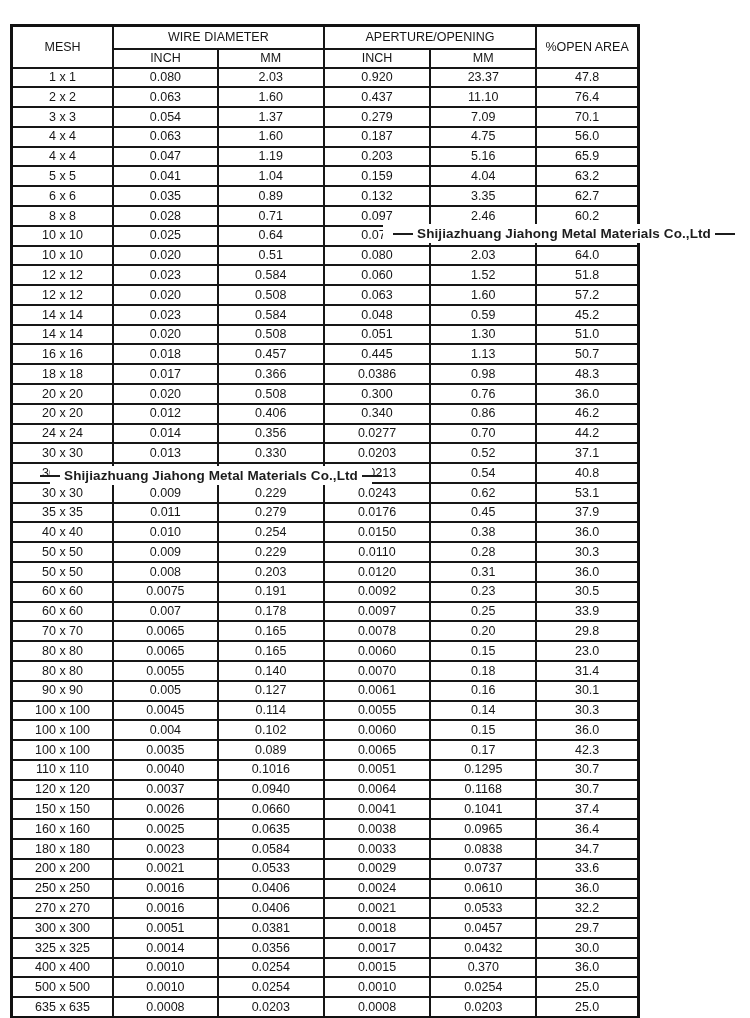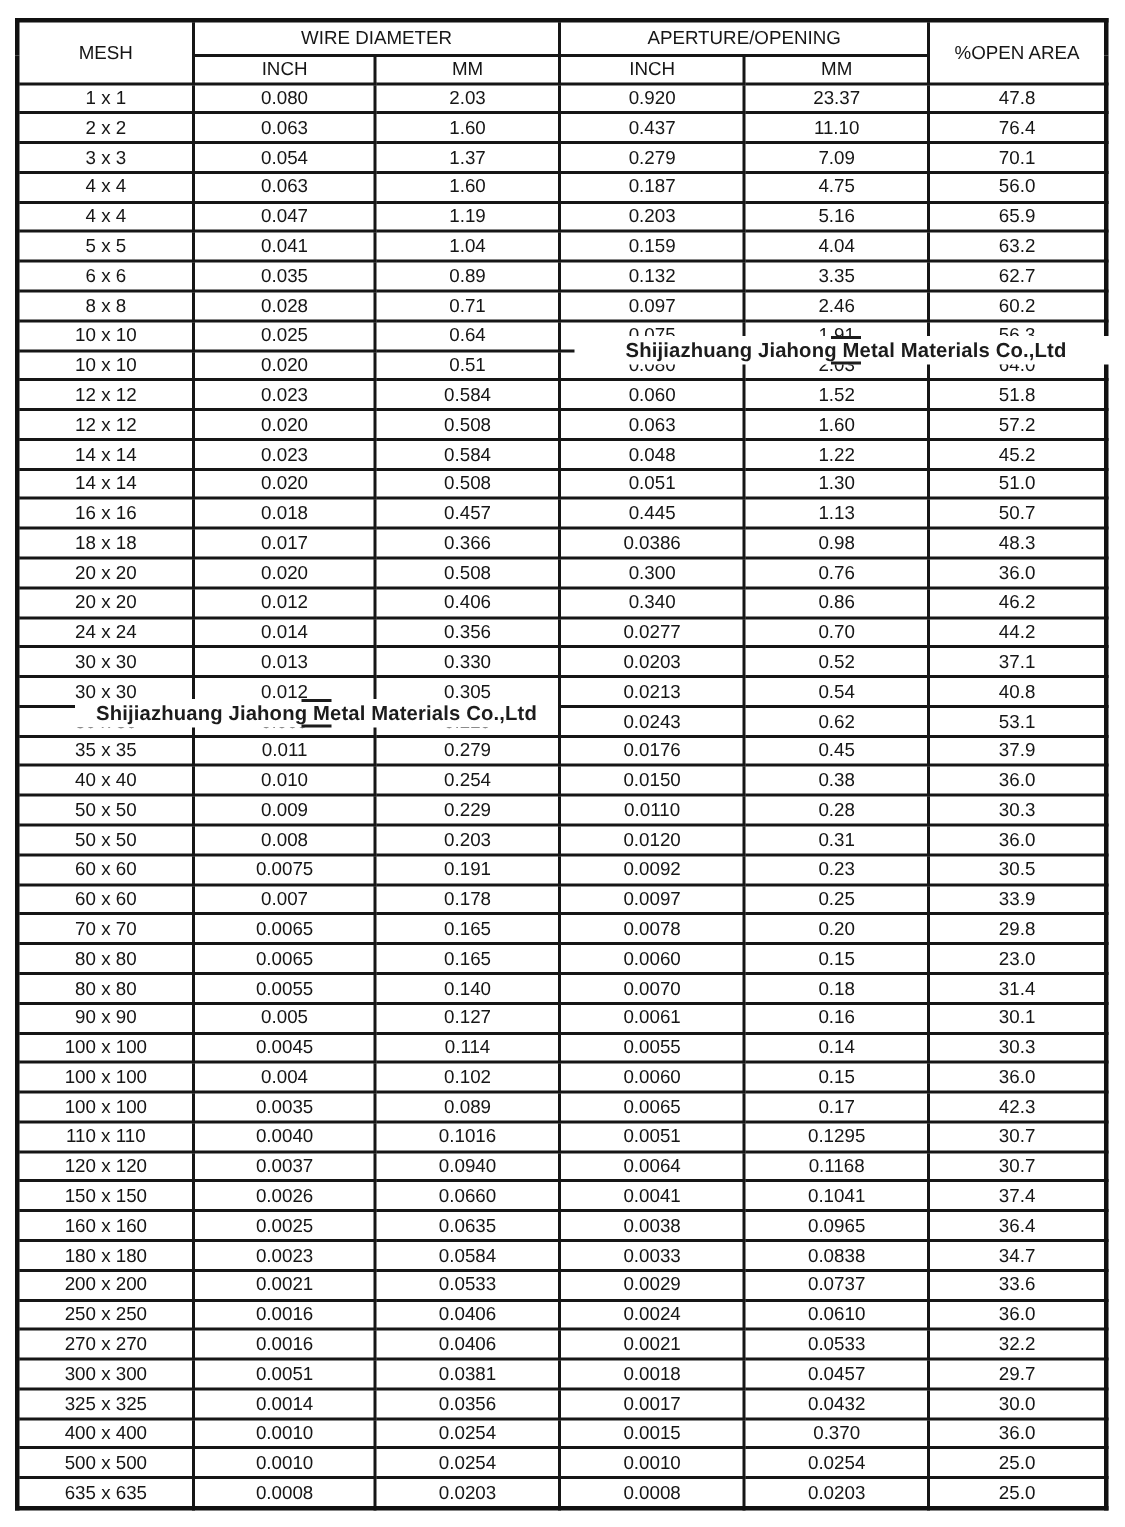--- a/index.html
+++ b/index.html
@@ -6,22 +6,22 @@
   html,body { background:#e8e8e8; }
   .page {
     position:relative;
     width:750px; height:1018px;
     background:#ffffff;
     font-family:"Liberation Sans", sans-serif;
     color:#161616;
     overflow:hidden;
   }
   table.spec {
-    position:absolute; left:10px; top:12px;
-    width:729px;
+    position:absolute; left:10px; top:24px;
+    width:630px;
     border-collapse:collapse;
     table-layout:fixed;
     border:3px solid #111111;
   }
   table.spec th, table.spec td {
     border:2px solid #161616;
     text-align:center;
     vertical-align:middle;
     font-weight:normal;
     font-size:12.5px;
@@ -38,21 +38,20 @@
   col.c-wm     { width:16.9%; }
   col.c-ai     { width:17.0%; }
   col.c-am     { width:16.9%; }
   col.c-oa     { width:16.3%; }
 
   .wm-band {
     position:absolute;
     display:flex; align-items:center; justify-content:center;
     background:#ffffff;
     z-index:5;
-    flex-direction:column;
   }
   .wm-band .wm-text {
     font-weight:bold;
     font-size:13.5px;
     letter-spacing:0.1px;
     color:#1c1c1c;
     white-space:nowrap;
     padding:0 4px;
   }
   .wm-band .dash {
@@ -198,21 +197,21 @@
       <td>0.508</td>
       <td>0.063</td>
       <td>1.60</td>
       <td>57.2</td>
     </tr>
         <tr>
       <td>14 x 14</td>
       <td>0.023</td>
       <td>0.584</td>
       <td>0.048</td>
-      <td>1.22</td>
+      <td>0.59</td>
       <td>45.2</td>
     </tr>
         <tr>
       <td>14 x 14</td>
       <td>0.020</td>
       <td>0.508</td>
       <td>0.051</td>
       <td>1.30</td>
       <td>51.0</td>
     </tr>

